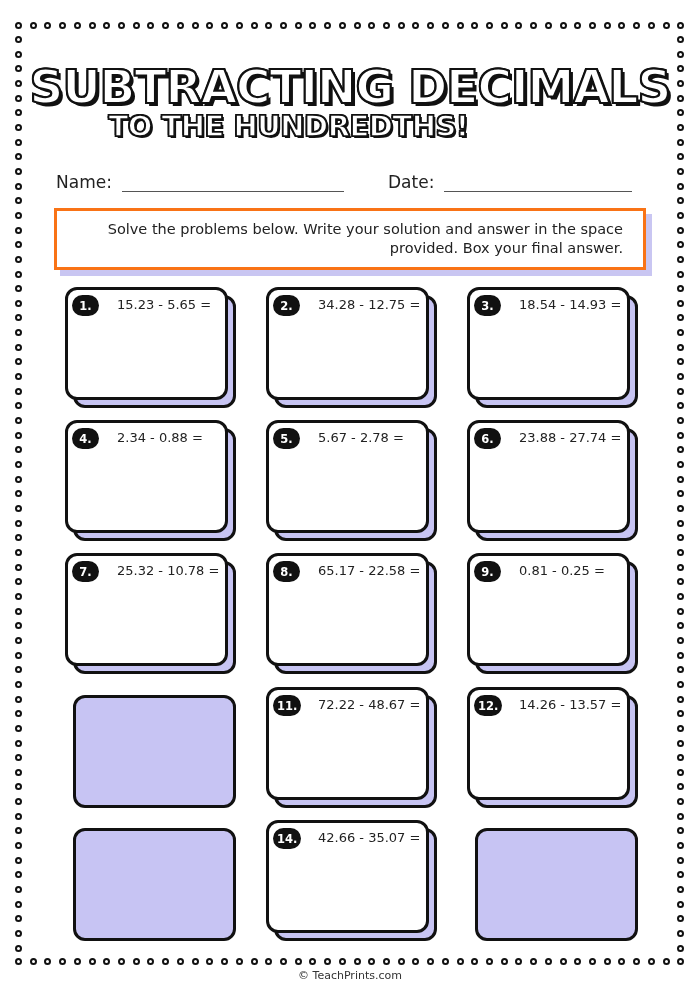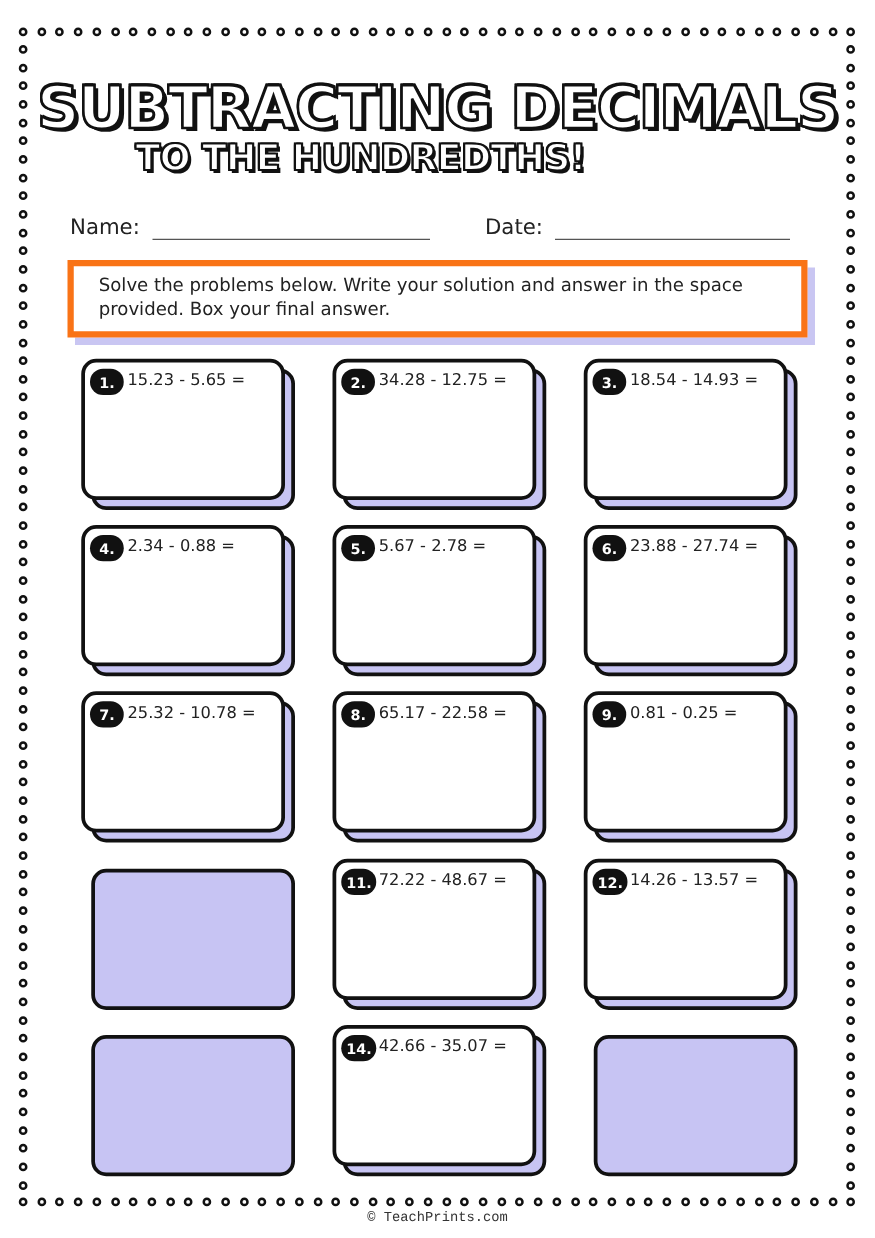--- a/index.html
+++ b/index.html
@@ -36,44 +36,44 @@
     .field-name { left: 56px; }
     .field-name .line { width: 222px; }
     .field-date { left: 388px; }
     .field-date .line { width: 188px; }
 
     
     .instr-wrap { position: absolute; left: 54px; top: 208px; width: 592px; height: 62px; }
     .instr-shadow { position: absolute; left: 6px; top: 6px; width: 592px; height: 62px; background: #c9c6f2; }
     .instr {
       position: absolute; left: 0; top: 0; width: 592px; height: 62px; background: #fff;
-      border: 5px solid #f97316; display: flex; align-items: center; justify-content: center;
-      text-align: left; font-size: 14.5px; line-height: 19px; color: #222; padding: 0 20px;
+      border: 3px solid #f97316; display: flex; align-items: center; justify-content: center;
+      text-align: right; font-size: 14.5px; line-height: 19px; color: #222; padding: 0 20px;
     }
 
     
     .card { position: absolute; width: 172px; height: 122px; }
     .card-shadow {
       position: absolute; left: 8px; top: 8px; width: 163px; height: 113px;
       background: #c7c4f3; border: 3px solid #111; border-radius: 12px;
     }
     .card-face {
       position: absolute; left: 0; top: 0; width: 163px; height: 113px;
       background: #fff; border: 3px solid #111; border-radius: 12px;
     }
     .badge {
       position: absolute; left: 4px; top: 5px; height: 21px; min-width: 27px; padding: 0 4px;
       background: #111; color: #fff; border-radius: 11px; font-size: 11.5px; font-weight: bold;
       display: flex; align-items: center; justify-content: center;
     }
-    .problem { position: absolute; left: 34px; top: 7px; font-size: 13px; color: #222; white-space: nowrap; }
+    .problem { position: absolute; left: 49px; top: 7px; font-size: 13px; color: #222; white-space: nowrap; }
 
     .footer {
       position: absolute; left: 0; top: 969px; width: 700px; text-align: center;
-      font-size: 11px; color: #333; font-family: Liberation Mono, monospace;
+      font-size: 11px; color: #333;
     }
   </style>
 </head>
 <body>
 
 <div class="dot-border">
   <div class="dot-row" id="dots-top" style="top:0;">
       <span class="dot"></span>
       <span class="dot"></span>
       <span class="dot"></span>

